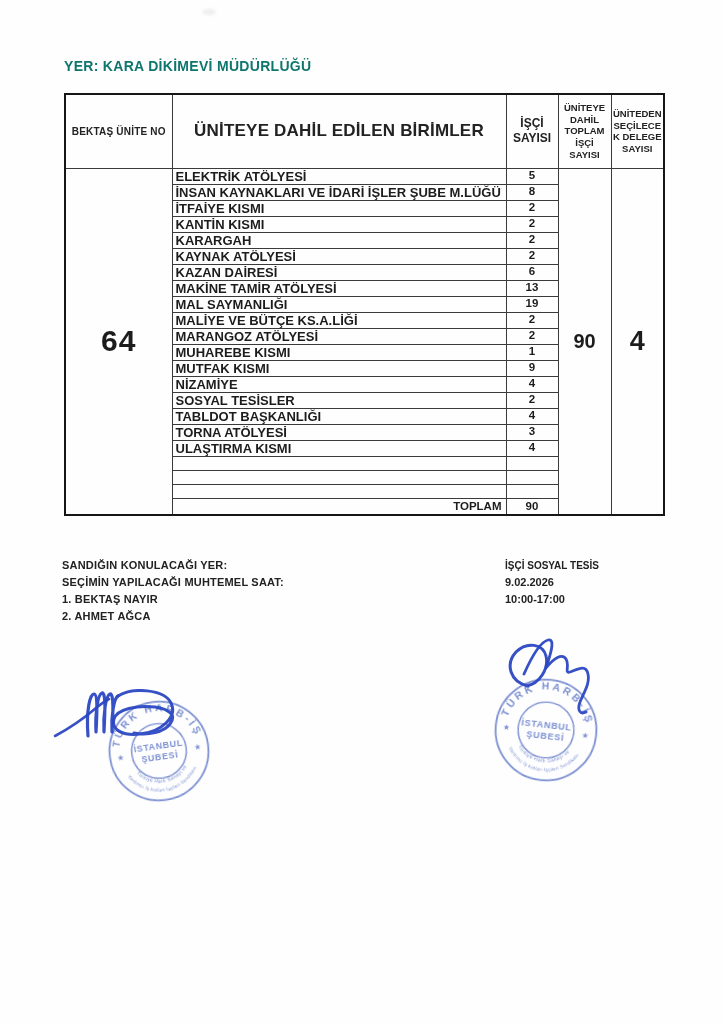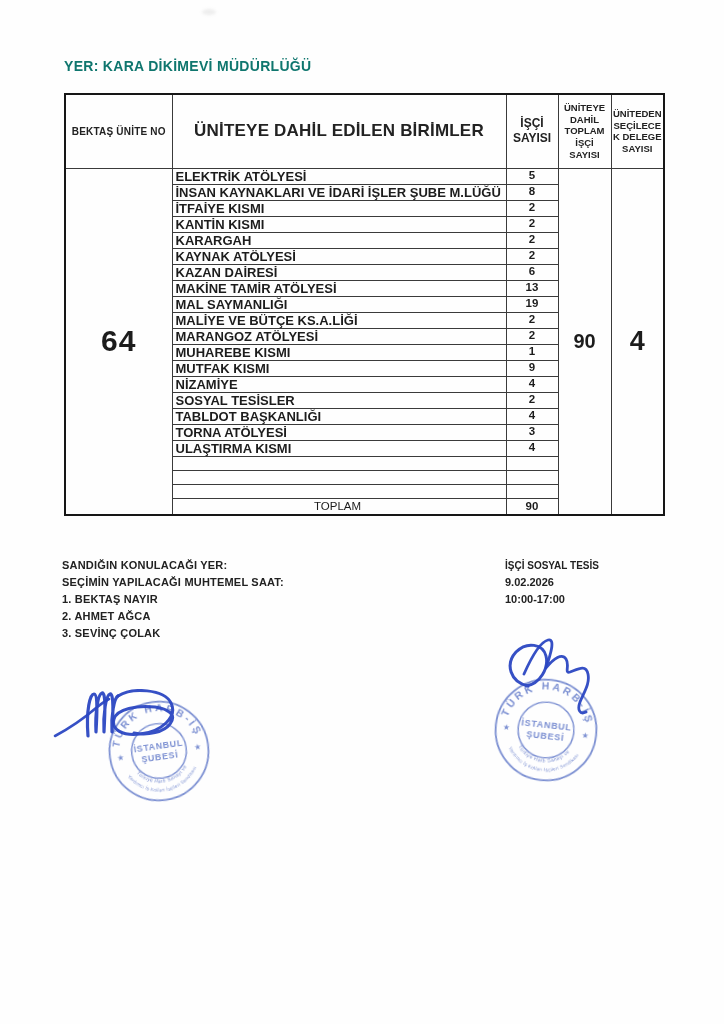--- a/index.html
+++ b/index.html
@@ -29,21 +29,21 @@
   th.h-total  { font-size:9.5px; line-height:1.22; }
   th.h-deleg  { font-size:9.5px; line-height:1.22; overflow-wrap:anywhere; }
   tr.data  { height:16px; }
   tr.empty { height:14px; }
   tr.total { height:17px; }
   td.name { font-size:13px; font-weight:700; padding:0 2px 0 3px; white-space:nowrap; line-height:1;margin-top:7px; }
   td.num  { font-size:11.5px; font-weight:700; text-align:center; line-height:1; }
   td.unit-cell    { font-size:30px; font-weight:700; text-align:center; letter-spacing:1px; }
   td.grand-cell   { font-size:20px; font-weight:700; text-align:center; }
   td.delegate-cell{ font-size:27px; font-weight:700; text-align:center; }
-  td.toplam-label { font-size:11.5px; font-weight:400; text-align:center; padding-right:4px; }
+  td.toplam-label { font-size:11.5px; font-weight:700; text-align:right; padding-right:4px; }
   
   .info-labels {
     position:absolute; left:62px; top:557px;
     font-size:11px; font-weight:700; line-height:17px; color:#222; letter-spacing:.2px;
   }
   .info-values {
     position:absolute; left:505px; top:557px;
     font-size:11px; font-weight:700; line-height:17px; color:#222;
   }
   .info-values .v0 { font-size:10px; }
@@ -182,21 +182,20 @@
       </tr>
     </tbody>
       </table>
   </div>
 
   <div class="info-labels">
     <div>SANDIĞIN KONULACAĞI YER:</div>
     <div>SEÇİMİN YAPILACAĞI MUHTEMEL SAAT:</div>
     <div>1. BEKTAŞ NAYIR</div>
     <div>2. AHMET AĞCA</div>
-    <div>3. SEVİNÇ ÇOLAK</div>
   </div>
 
   <div class="info-values">
     <div class="v0">İŞÇİ SOSYAL TESİS</div>
     <div>9.02.2026</div>
     <div>10:00-17:00</div>
   </div>
 
   <svg class="stamp stamp-left" width="106" height="106" viewBox="0 0 120 120">
     <circle cx="60" cy="60" r="56" stroke-width="2"></circle>

